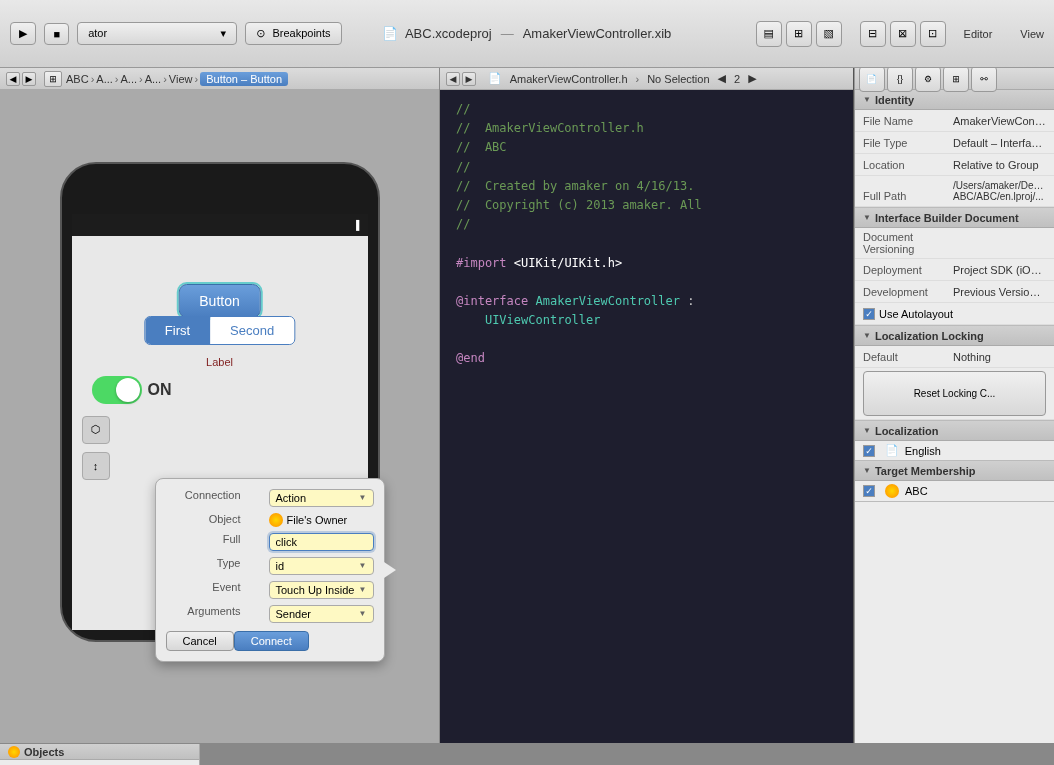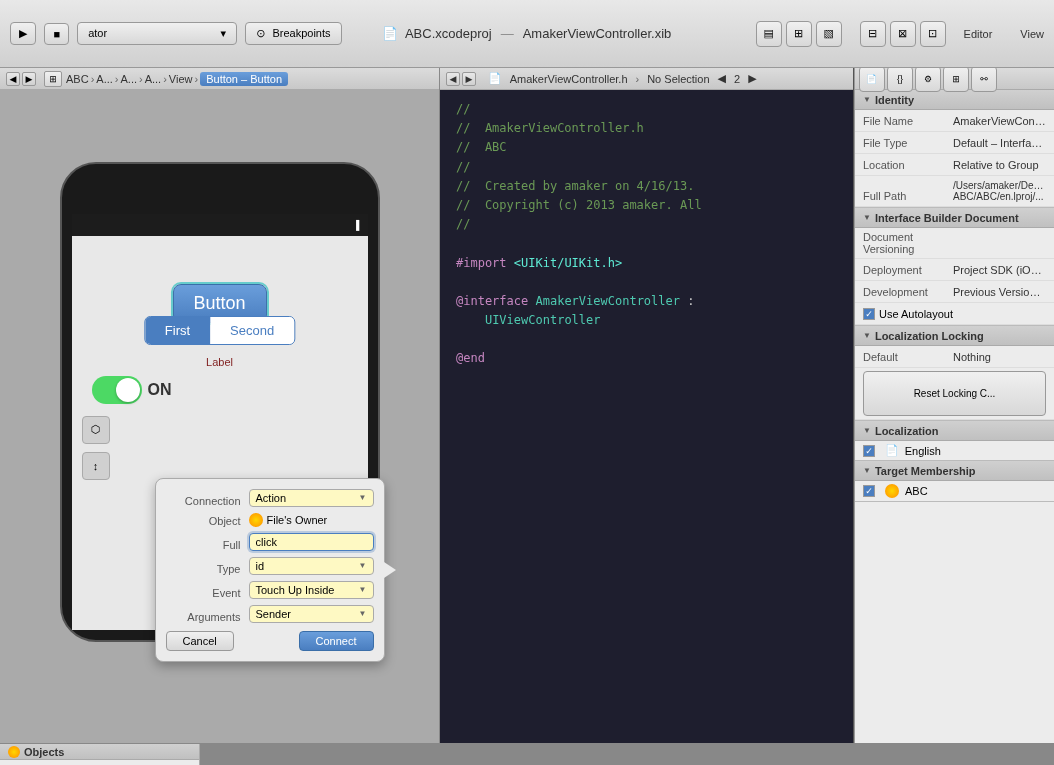--- a/index.html
+++ b/index.html
@@ -163,21 +163,21 @@
     .canvas-button {
       position: absolute;
       top: 30px;
       left: 50%;
       transform: translateX(-50%);
       background: linear-gradient(to bottom, #6a9edb, #4a7ec0);
       border: 1px solid #3a6ea8;
       border-radius: 8px;
       color: white;
       padding: 8px 20px;
-      font-size: 18px;
+      font-size: 14px;
       cursor: pointer;
       box-shadow: 0 0 0 2px #6cc;
     }
 
     
     .seg-control {
       position: absolute;
       top: 80px;
       left: 50%;
       transform: translateX(-50%);
@@ -269,23 +269,24 @@
       background: #ebebeb;
       border: 1px solid #aaa;
       border-radius: 8px;
       box-shadow: 0 4px 12px rgba(0,0,0,0.3);
       width: 240px;
       padding: 10px;
       z-index: 10;
     }
     .dialog-row {
       display: flex;
-      align-items: flex-end;
+      align-items: flex-start;
       margin-bottom: 6px;
       font-size: 11px;
+      gap: 20px;
     }
     .dialog-label {
       width: 75px;
       text-align: right;
       color: #555;
       margin-right: 8px;
       font-size: 11px;
     }
     .dialog-value {
       flex: 1;
@@ -311,21 +312,20 @@
     }
     .file-owner-icon {
       width: 14px; height: 14px;
       background: radial-gradient(circle, #ffd700, #ff8c00);
       border-radius: 50%;
       display: inline-block;
     }
     .dropdown-arrow { font-size: 8px; color: #666; }
     .dialog-buttons {
       display: flex;
-      justify-content: space-between;
       margin-top: 8px;
     }
     .dialog-btn {
       padding: 3px 16px;
       background: linear-gradient(to bottom, #f0f0f0, #d8d8d8);
       border: 1px solid #999;
       border-radius: 4px;
       font-size: 11px;
       cursor: pointer;
     }
@@ -372,21 +372,21 @@
       font-size: 12px;
       line-height: 1.6;
       color: #ccc;
       background: #1e1e2e;
       height: calc(100% - 22px);
       overflow-y: auto;
     }
     .code-comment { color: #6a9955; }
     .code-keyword { color: #c586c0; }
     .code-class { color: #4ec9b0; }
-    .code-import { color: #5eead4; }
+    .code-import { color: #ffffff; }
 
     
     .inspector-panel {
       width: 200px;
       background: #ececec;
       border-left: 1px solid #999;
       overflow-y: auto;
       font-size: 11px;
     }
     .inspector-section {

